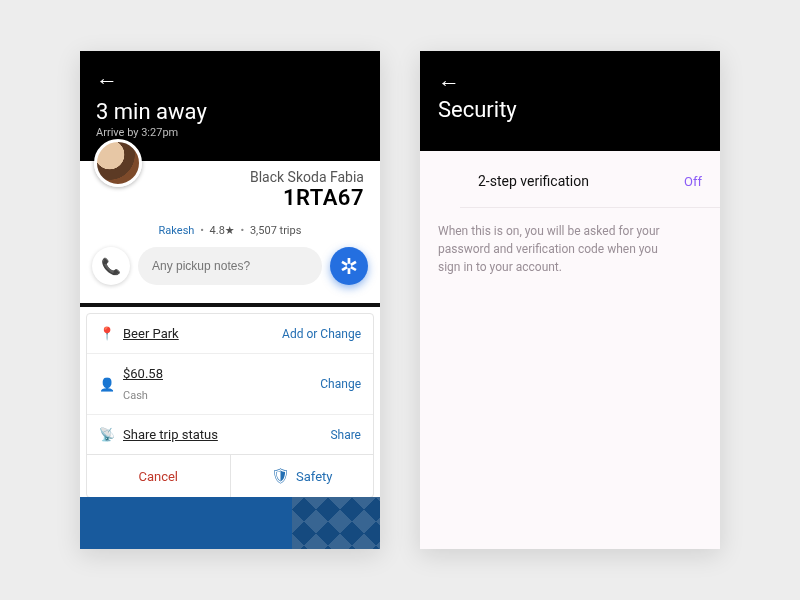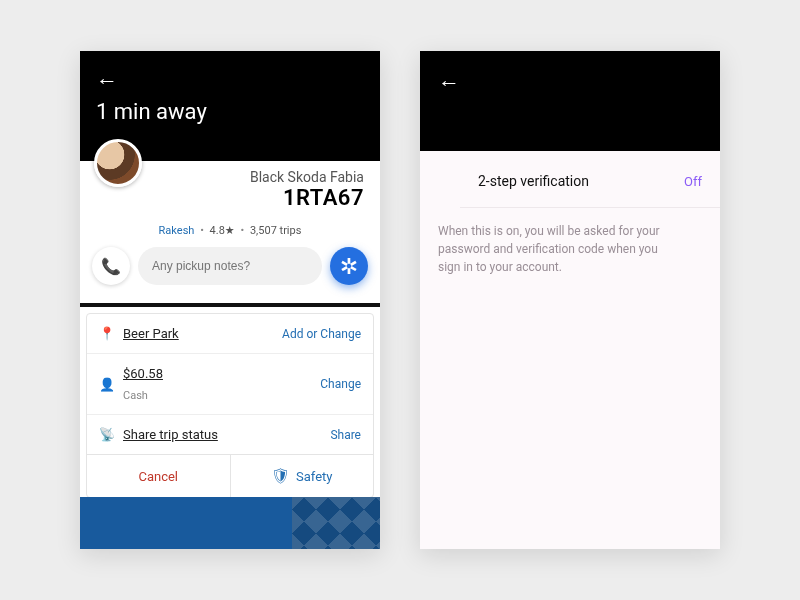--- a/index.html
+++ b/index.html
@@ -146,21 +146,22 @@
   .setting-desc {
     padding:14px 18px;font-size:12px;color:#9a8f97;line-height:1.5;max-width:260px;
   }
 </style>
 </head>
 <body>
 
 <div class="phone">
   <div class="ride-header">
     <span class="back-arrow">←</span>
-    <div class="status-title">1 min away</div>
+    <div class="status-title">3 min away</div>
+    <div class="status-sub">Arrive by 3:27pm</div>
   </div>
 
   <div class="driver-card">
     <div class="avatar-wrap">
       <div class="avatar"></div>
       <div class="avatar-badge">🚗</div>
     </div>
     <div class="car-block">
       <div class="car-line">Black Skoda Fabia</div>
       <div class="plate">1RTA67</div>
@@ -220,20 +221,21 @@
   </div>
 
   <div class="footer-band">
     <div class="footer-pattern"></div>
   </div>
 </div>
 
 <div class="phone">
   <div class="sec-header">
     <span class="back-arrow">←</span>
+    <div class="sec-title">Security</div>
   </div>
   <div class="sec-body">
     <div class="setting-row">
       <span>2-step verification</span>
       <span class="setting-state">Off</span>
     </div>
     <div class="setting-desc">When this is on, you will be asked for your password and verification code when you sign in to your account.</div>
   </div>
 </div>
 

